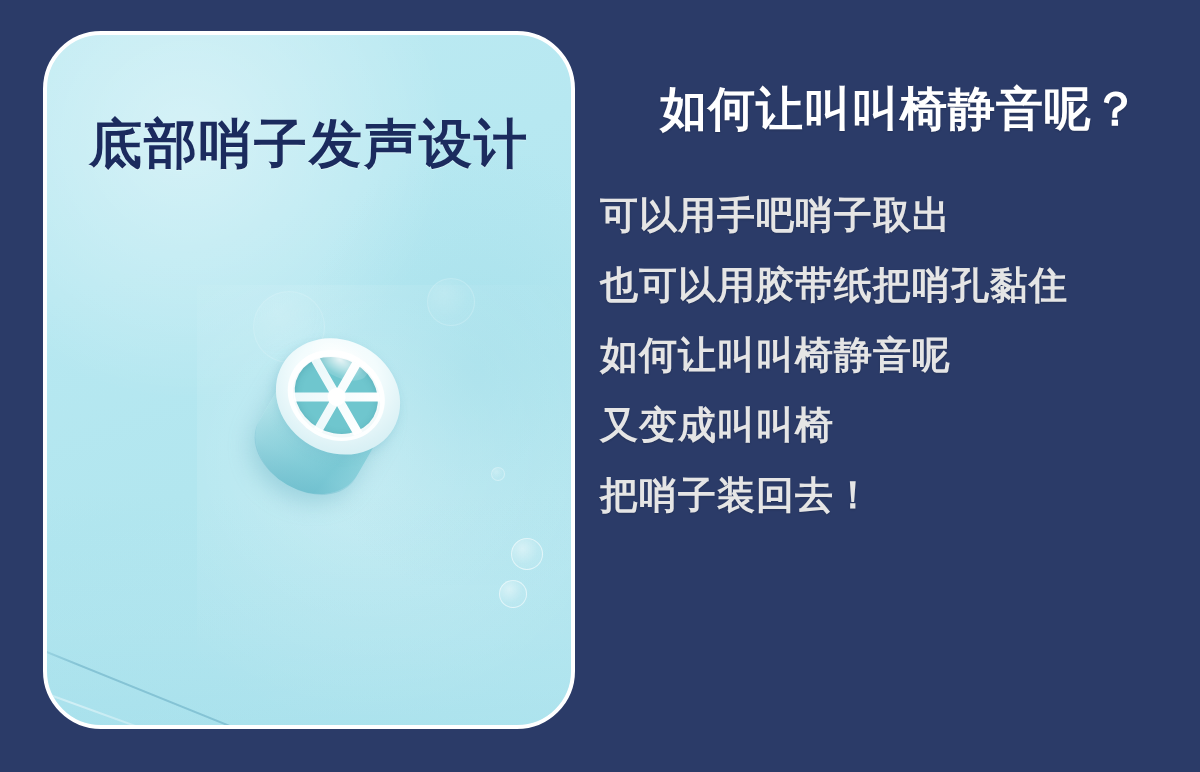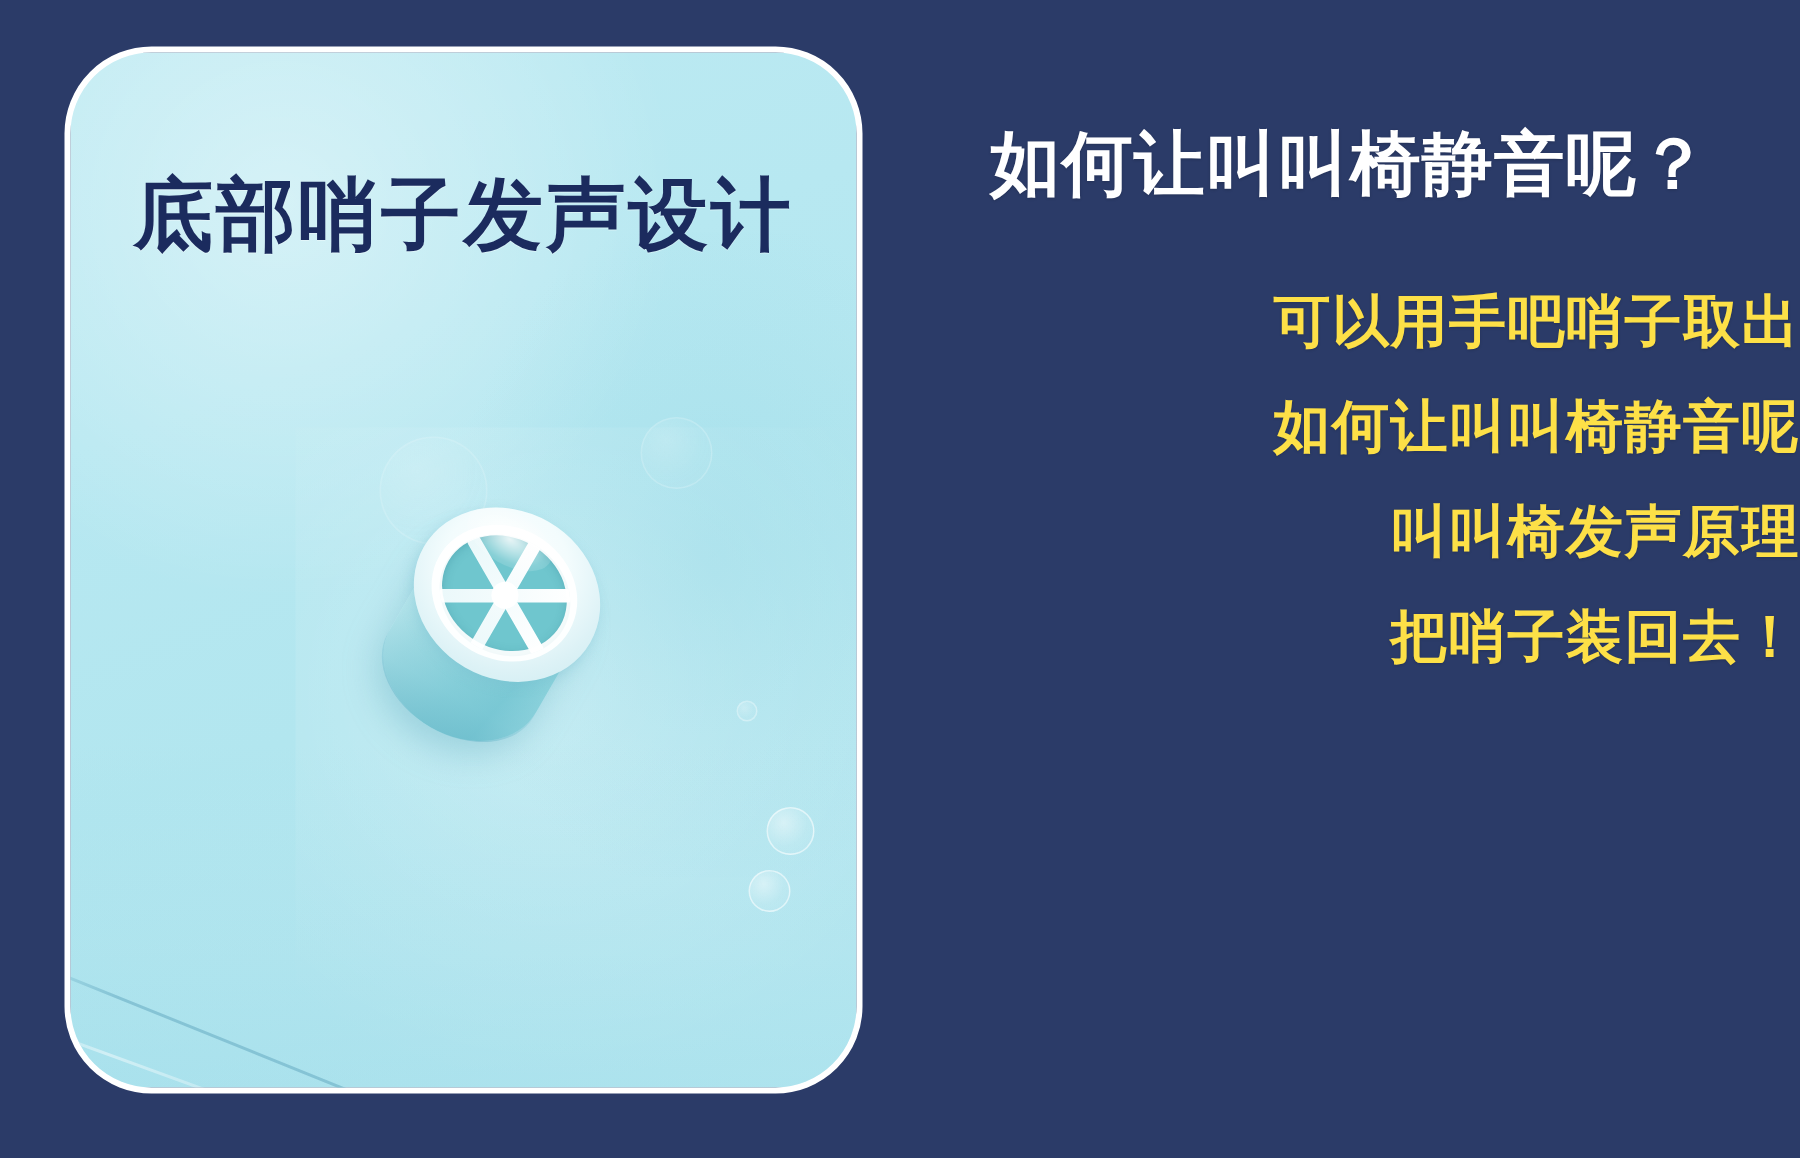--- a/index.html
+++ b/index.html
@@ -299,25 +299,25 @@
     white-space: nowrap;
     text-shadow: 0 1px 2px rgba(0,0,0,0.18);
   }
   .right-body {
     position: absolute;
     left: 0;
     top: 180px;
     width: 600px;
   }
   .body-line {
-    text-align: right;
+    text-align: left;
     font-size: 38px;
     line-height: 70px;
     font-weight: bold;
-    color: #fde047;
+    color: #e5e5e5;
     letter-spacing: 1px;
     white-space: nowrap;
     text-shadow: 0 1px 2px rgba(0,0,0,0.16);
   }
 </style>
 </head>
 <body>
 
 <div id="page">
 
@@ -352,19 +352,20 @@
     </div>
 
     <div class="card-title">底部哨子发声设计</div>
   </div>
 
   <div class="right-col">
     <div class="right-heading">如何让叫叫椅静音呢？</div>
 
     <div class="right-body">
       <div class="body-line">可以用手吧哨子取出</div>
+      <div class="body-line">也可以用胶带纸把哨孔黏住</div>
       <div class="body-line">如何让叫叫椅静音呢</div>
-      <div class="body-line">叫叫椅发声原理</div>
+      <div class="body-line">又变成叫叫椅</div>
       <div class="body-line">把哨子装回去！</div>
     </div>
   </div>
 
 </div>
 
 </body></html>

